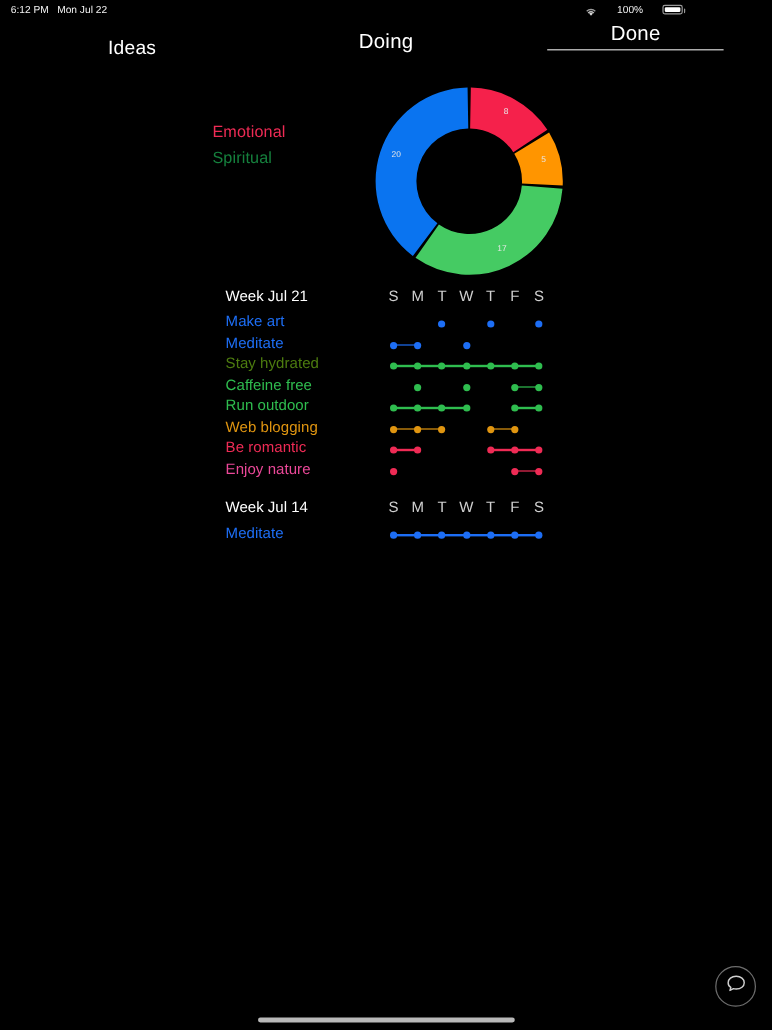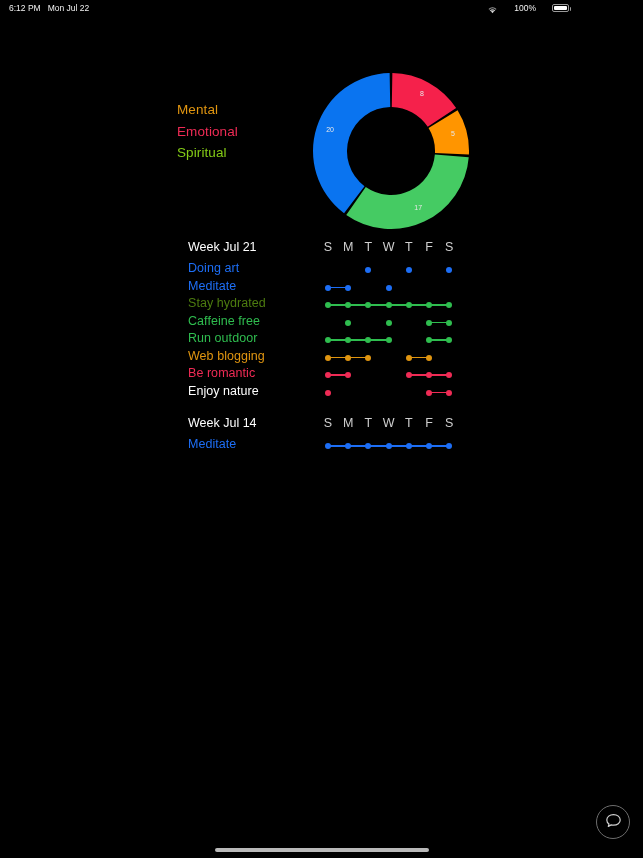--- a/index.html
+++ b/index.html
@@ -79,25 +79,30 @@
           <path d="M3.1 5.9 A3.6 3.6 0 0 1 7.9 5.9" stroke="#c2c2c2" stroke-width="1.1" fill="none"></path>
         </svg>
       </span>
       <span>100%</span>
       <span class="batt">
           <span class="batt-fill"></span>
         </span>
     </div>
   </div>
 
+  <div class="tabs">
+    <div class="tab tab-ideas">Ideas</div>
+    <div class="tab tab-doing">Doing</div>
+    <div class="tab tab-done">Done</div>
+    <div class="tab-underline"></div>
+  </div>
 
   <div class="legend" id="legend">
-      <div class="legend-item" style="color: rgb(224, 149, 16);">Mental</div>
       <div class="legend-item" style="color: rgb(239, 43, 85);">Emotional</div>
-      <div class="legend-item" style="color: #84cc16;">Spiritual</div>
+      <div class="legend-item" style="color: #15803d;">Spiritual</div>
     </div>
 
   <div class="donut-wrap" id="donut"><svg width="158" height="158" viewBox="0 0 158 158">
         <path d="M 80.3612877021081 1.0118797778014823 A 78 78 0 0 1 144.11813333454572 36.062502273370356
        L 115.7333059835899 54.7788474362602 A 44 44 0 0 0 79.76790588324047 35.00670141311878 Z" fill="#f5214b"></path>
         <path d="M 145.57696218747554 38.36124871643505 A 78 78 0 0 1 156.91970444367576 82.5383130740818
        L 122.95470507079145 80.99597147768716 A 44 44 0 0 0 116.5562350801144 56.07557619901465 Z" fill="#ff9500"></path>
         <path d="M 156.74875251958727 85.255516097651 A 78 78 0 0 1 34.261037964618424 142.89385945454137
        L 53.762636800553985 115.04268994871565 A 44 44 0 0 0 122.85827065207488 82.5287526704698 Z" fill="#45cb63"></path>
         <path d="M 32.05842819414023 141.29356978368884 A 78 78 0 0 1 77.63871229789189 1.0118797778014823
@@ -110,21 +115,21 @@
           <div class="week-title">Week Jul 21</div>
           <div class="day-col" style="left: 321px;">S</div>
           <div class="day-col" style="left: 341.2px;">M</div>
           <div class="day-col" style="left: 361.4px;">T</div>
           <div class="day-col" style="left: 381.6px;">W</div>
           <div class="day-col" style="left: 401.8px;">T</div>
           <div class="day-col" style="left: 422px;">F</div>
           <div class="day-col" style="left: 442.2px;">S</div>
         </div>
         <div class="hrow">
-          <div class="hlabel" style="color: rgb(29, 110, 245);">Doing art</div>
+          <div class="hlabel" style="color: rgb(29, 110, 245);">Make art</div>
           <div class="dot" style="left: 365.4px; background: rgb(29, 110, 245);"></div>
           <div class="dot" style="left: 405.8px; background: rgb(29, 110, 245);"></div>
           <div class="dot" style="left: 446.2px; background: rgb(29, 110, 245);"></div>
         </div>
         <div class="hrow">
           <div class="hlabel" style="color: rgb(29, 110, 245);">Meditate</div>
           <div class="seg" style="left: 328px; width: 20.2px; background: rgb(29, 110, 245);"></div>
           <div class="dot" style="left: 325px; background: rgb(29, 110, 245);"></div>
           <div class="dot" style="left: 345.2px; background: rgb(29, 110, 245);"></div>
           <div class="dot" style="left: 385.6px; background: rgb(29, 110, 245);"></div>
@@ -182,21 +187,21 @@
           <div class="seg" style="left: 328px; width: 20.2px; background: rgb(239, 43, 85);"></div>
           <div class="seg" style="left: 408.8px; width: 20.2px; background: rgb(239, 43, 85);"></div>
           <div class="seg" style="left: 429px; width: 20.2px; background: rgb(239, 43, 85);"></div>
           <div class="dot" style="left: 325px; background: rgb(239, 43, 85);"></div>
           <div class="dot" style="left: 345.2px; background: rgb(239, 43, 85);"></div>
           <div class="dot" style="left: 405.8px; background: rgb(239, 43, 85);"></div>
           <div class="dot" style="left: 426px; background: rgb(239, 43, 85);"></div>
           <div class="dot" style="left: 446.2px; background: rgb(239, 43, 85);"></div>
         </div>
         <div class="hrow">
-          <div class="hlabel" style="color: #ffffff;">Enjoy nature</div>
+          <div class="hlabel" style="color: #ec4899;">Enjoy nature</div>
           <div class="seg" style="left: 429px; width: 20.2px; background: rgb(239, 43, 85);"></div>
           <div class="dot" style="left: 325px; background: rgb(239, 43, 85);"></div>
           <div class="dot" style="left: 426px; background: rgb(239, 43, 85);"></div>
           <div class="dot" style="left: 446.2px; background: rgb(239, 43, 85);"></div>
         </div>
       </div>
       <div class="week" style="top: 416px;">
         <div class="week-head">
           <div class="week-title">Week Jul 14</div>
           <div class="day-col" style="left: 321px;">S</div>

